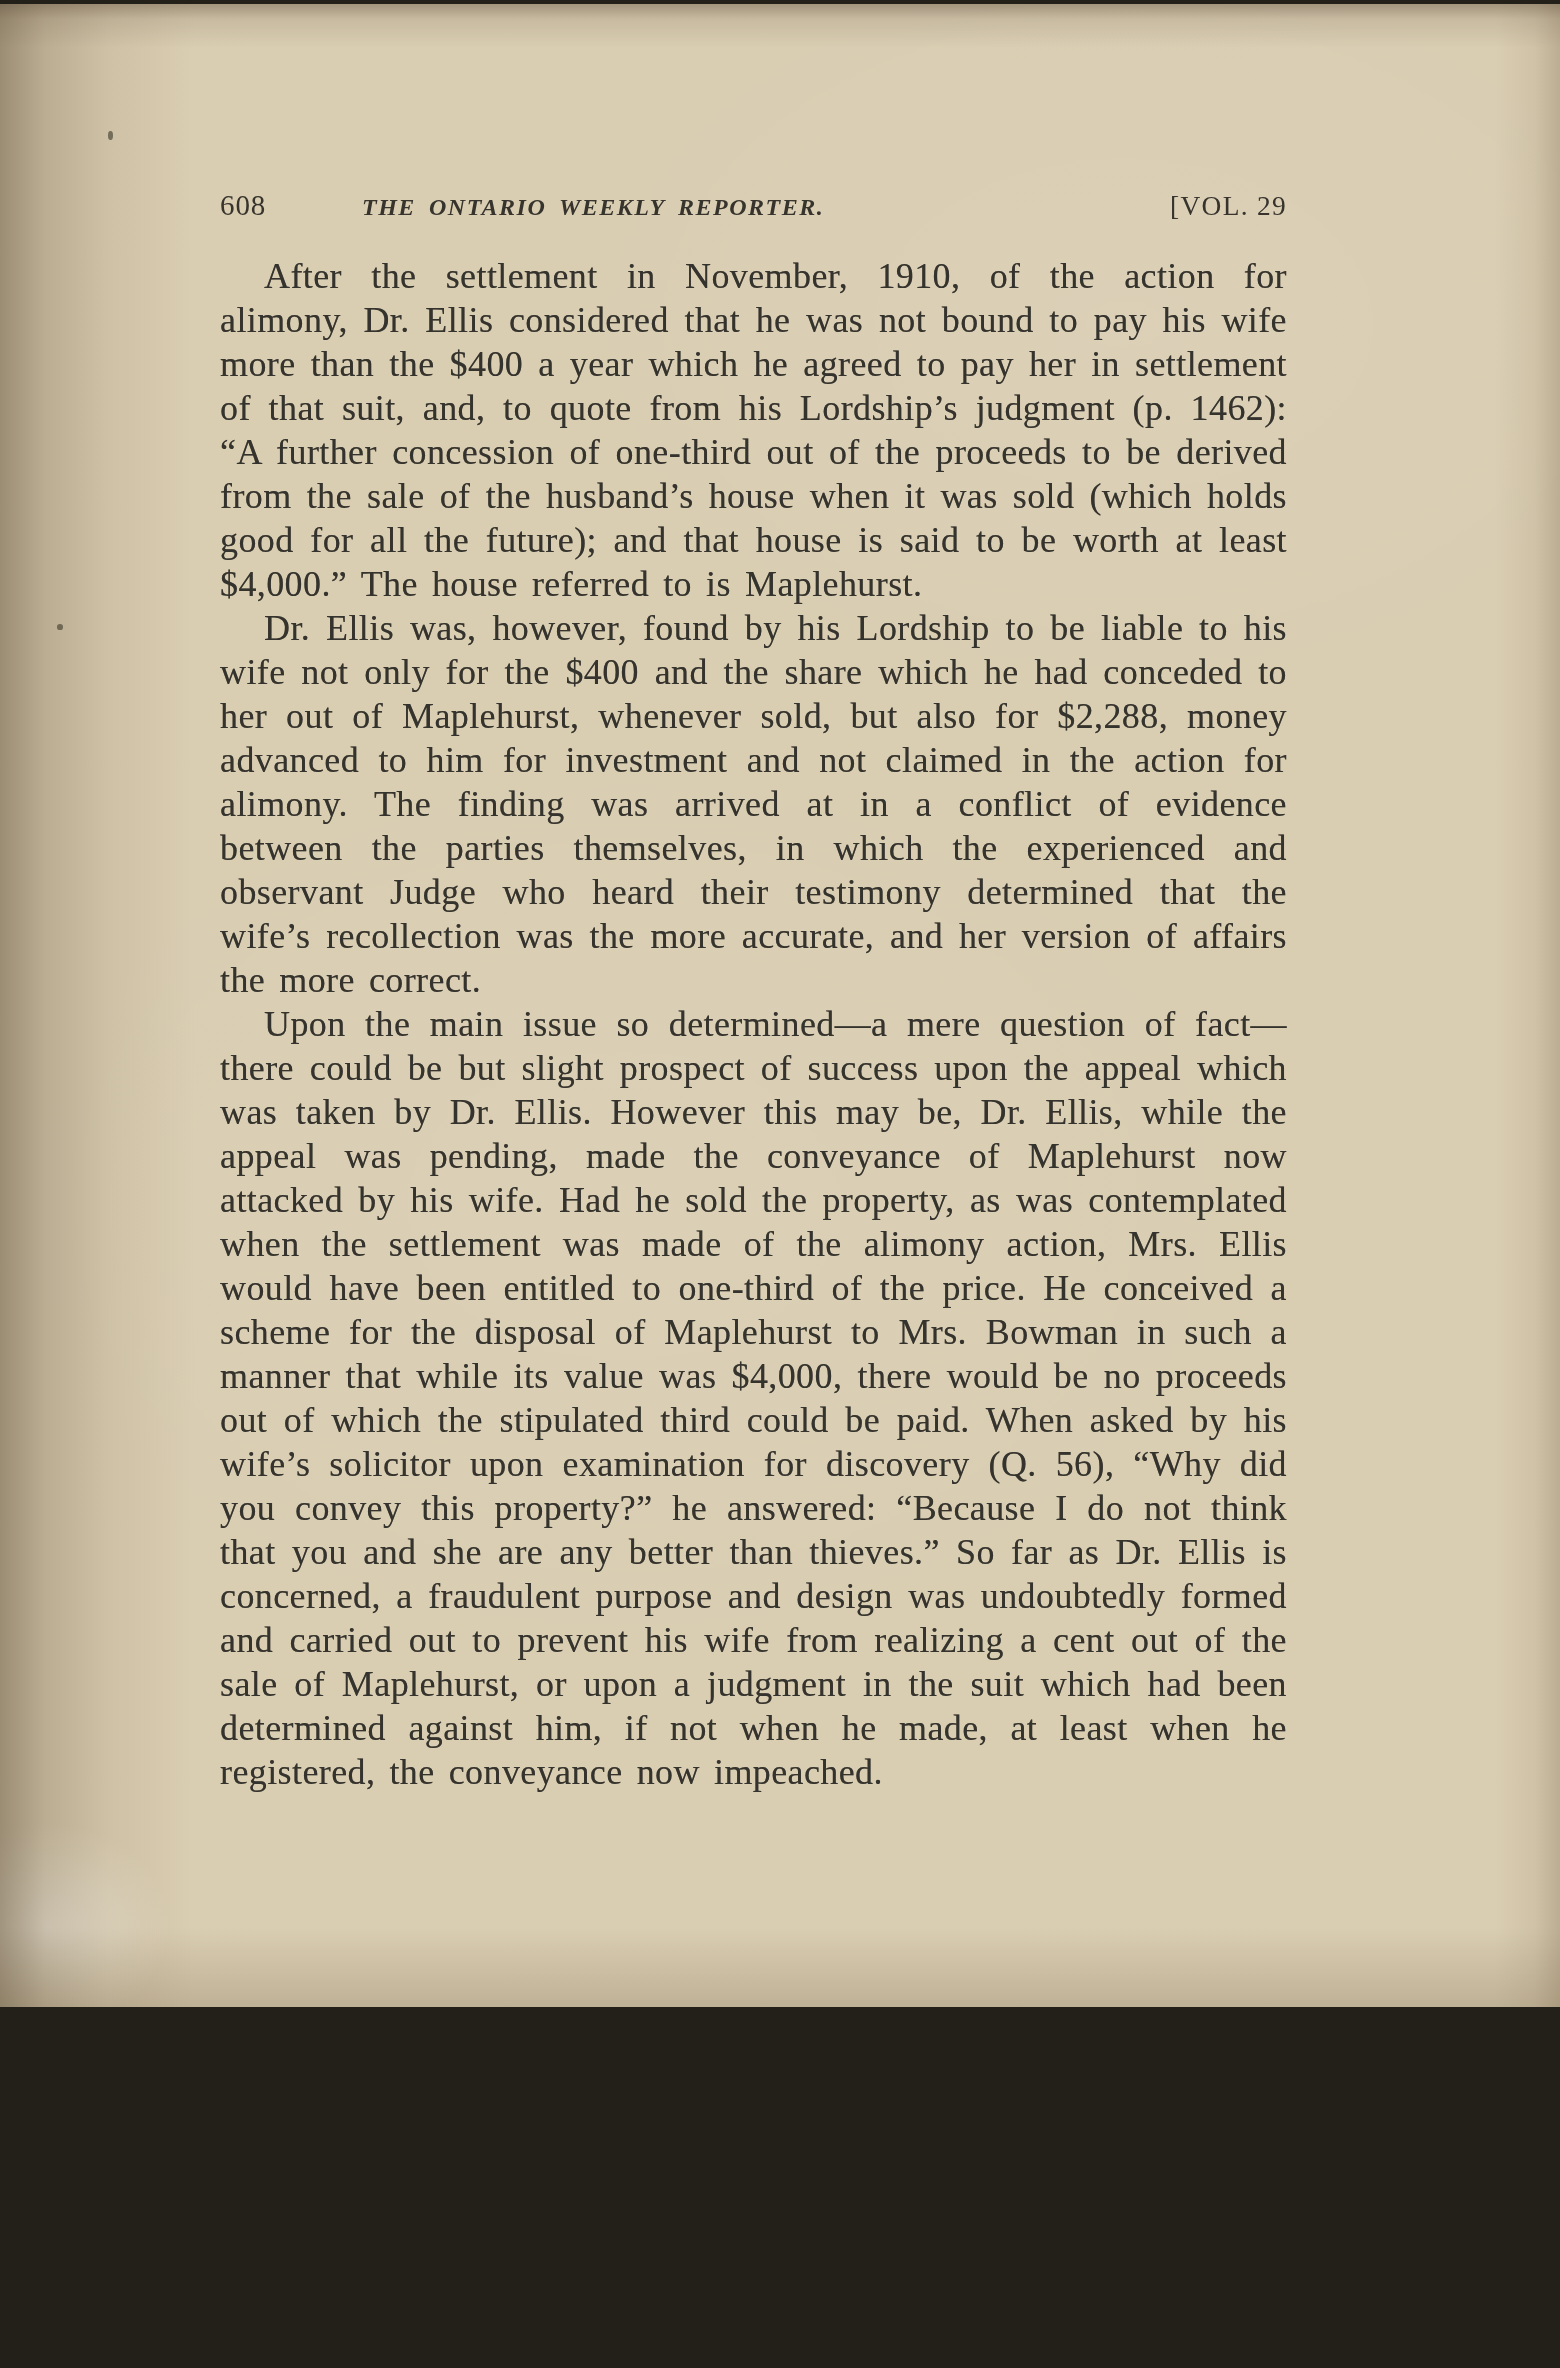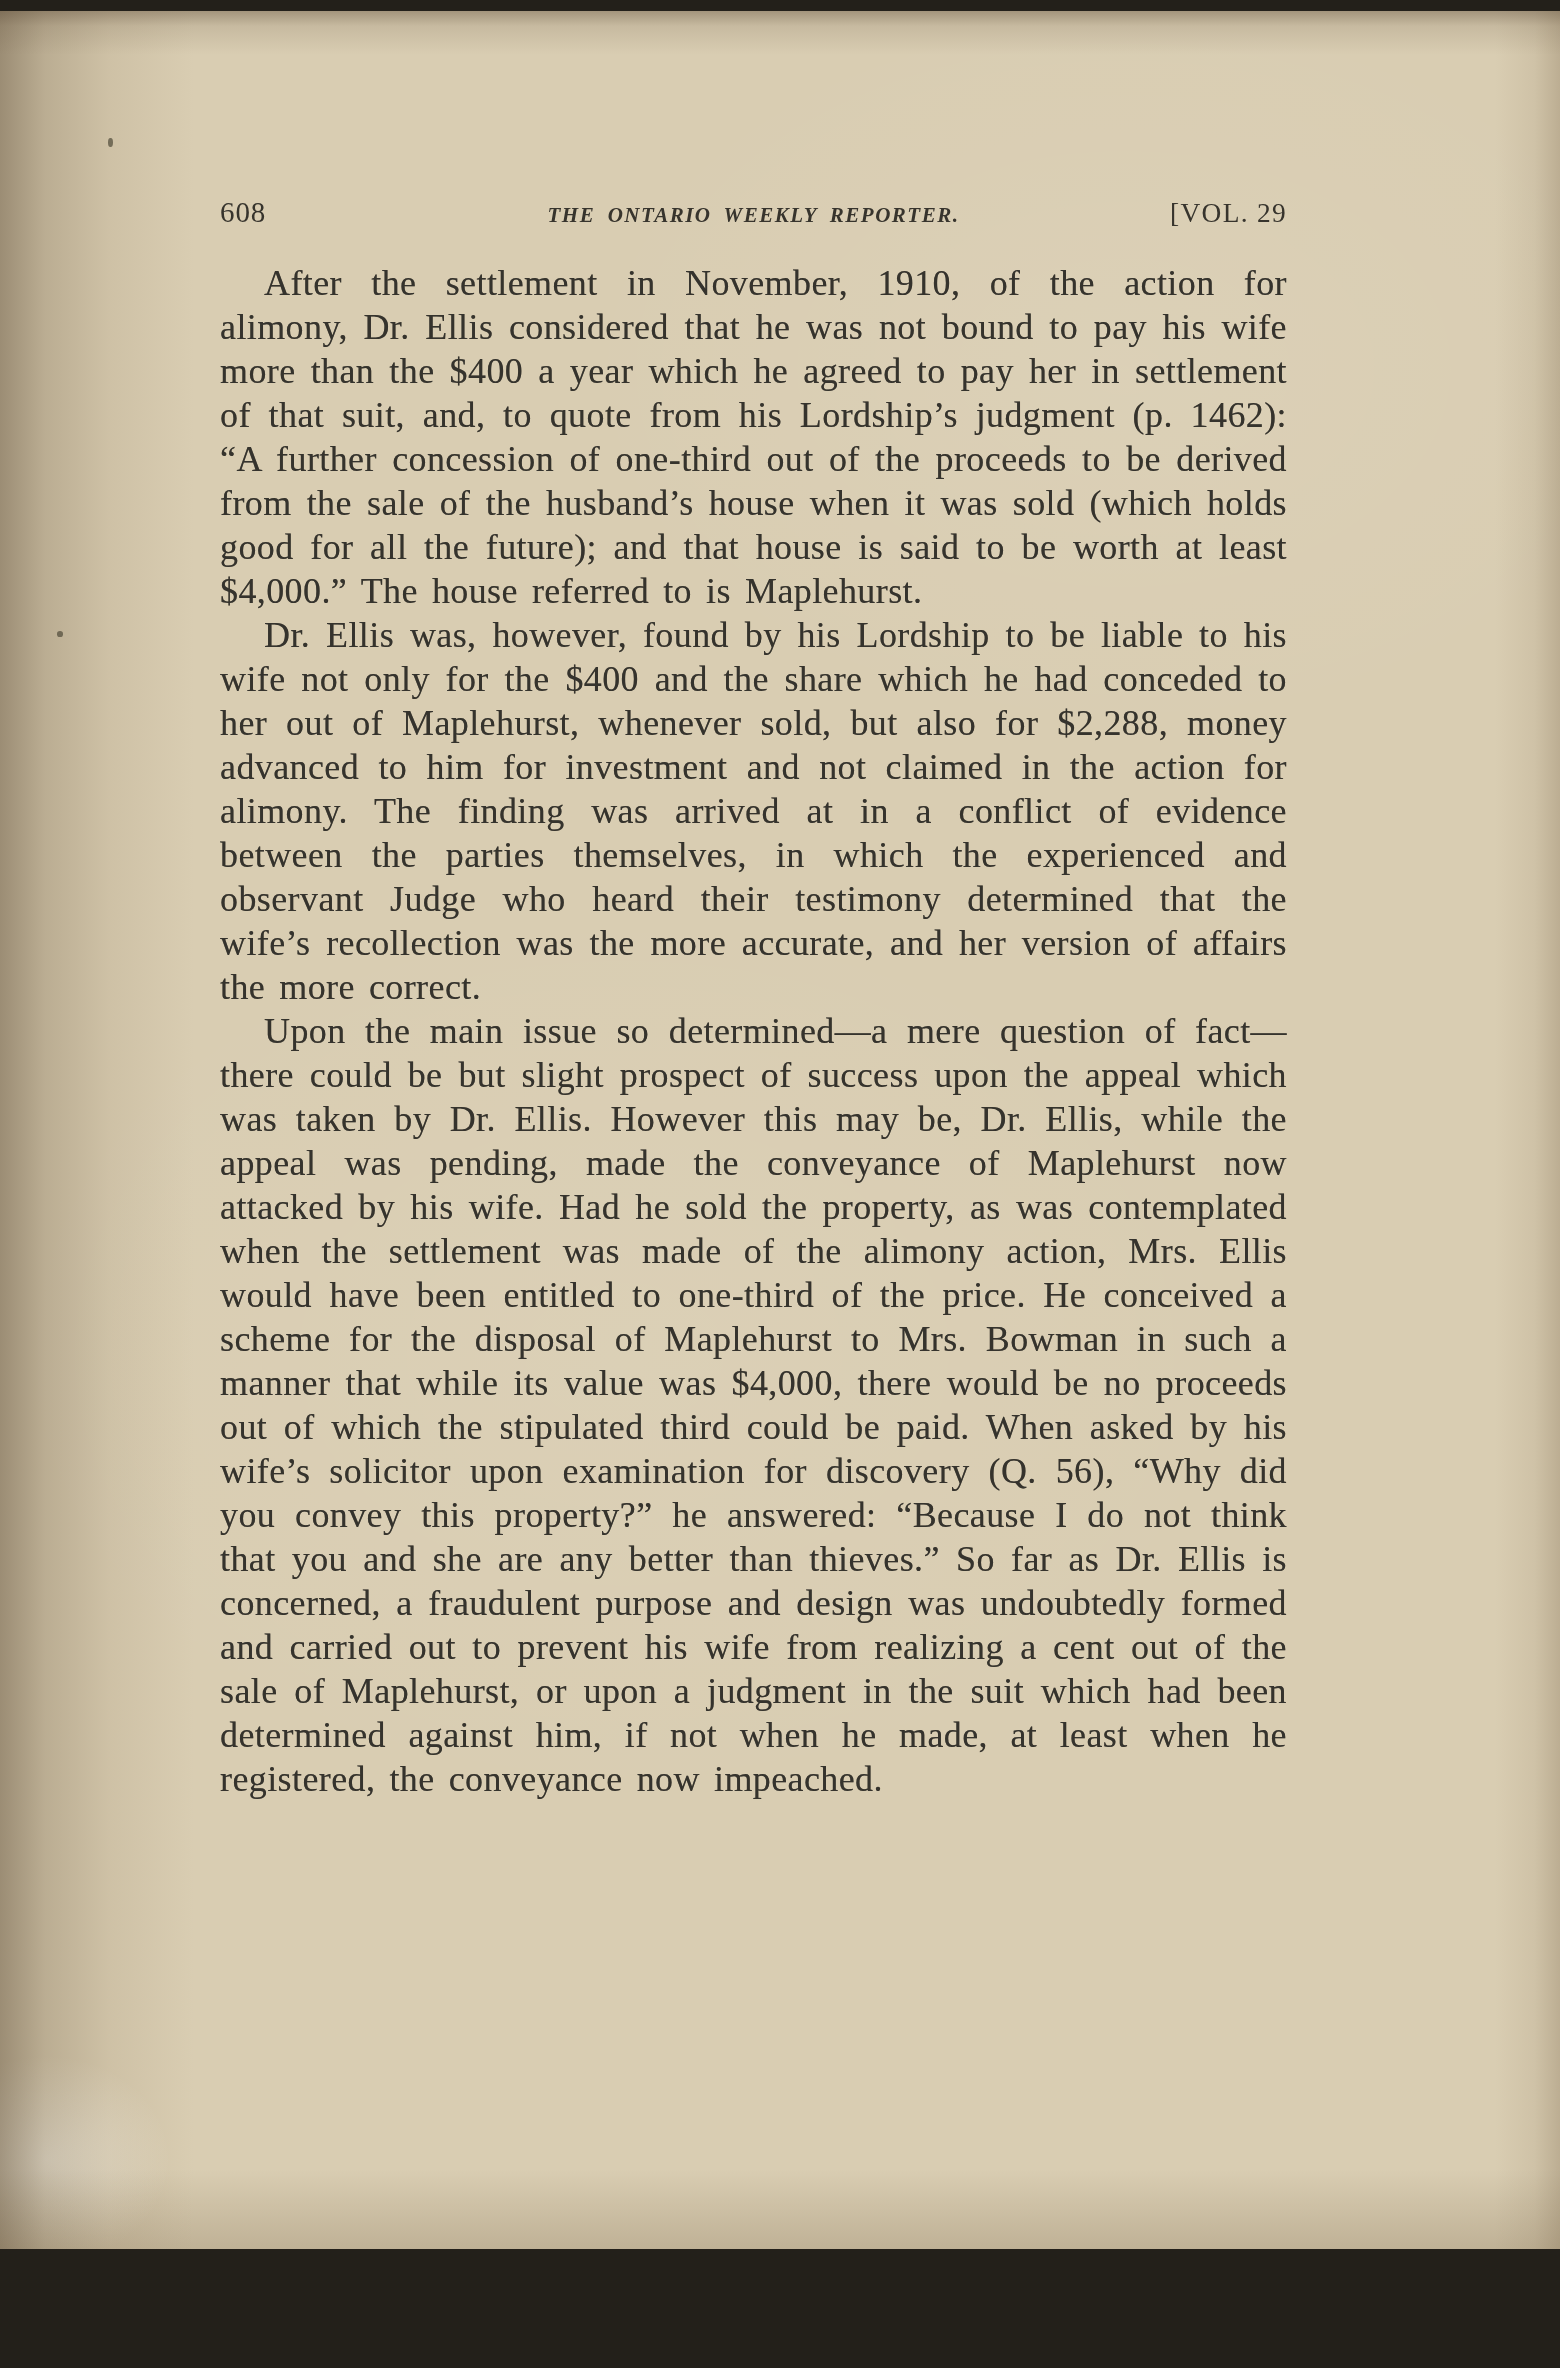--- a/index.html
+++ b/index.html
@@ -3,22 +3,22 @@
 <meta charset="utf-8">
 <style>
   html, body {
     margin: 0;
     padding: 0;
     background: #23201a;
   }
   .scan {
     position: relative;
     width: 1561px;
-    height: 2238px;
-    margin: 11px auto;
+    height: 2003px;
+    margin: 4px auto;
     overflow: hidden;
     background:
       
       linear-gradient(180deg, rgba(88,70,50,0.42) 0px, rgba(88,70,50,0.14) 15px, rgba(0,0,0,0) 44px),
       
       linear-gradient(90deg, rgba(94,77,55,0.50) 0px, rgba(108,90,64,0.28) 45px, rgba(140,120,90,0.14) 109px, rgba(0,0,0,0) 194px),
       
       linear-gradient(270deg, rgba(118,98,70,0.30) 0px, rgba(118,98,70,0.10) 26.5px, rgba(0,0,0,0) 66px),
       
       linear-gradient(0deg, rgba(118,98,70,0.26) 0px, rgba(0,0,0,0) 80px),
@@ -43,22 +43,21 @@
     font-family: "Liberation Serif", "DejaVu Serif", serif;
     margin-bottom: 32px;
   }
   .pagenum {
     font-size: 29px;
     letter-spacing: 0.9px;
     min-width: 142px;
   }
   .running-title {
     flex: 1;
-    text-align: center;
-    font-size: 21px;
+    font-size: 24px;
     font-weight: bold;
     font-style: italic;
     letter-spacing: 1.5px;
     word-spacing: 5.7px;
   }
   .vol {
     min-width: 142px;
     text-align: right;
     font-size: 27.4px;
     letter-spacing: 1.3px;

